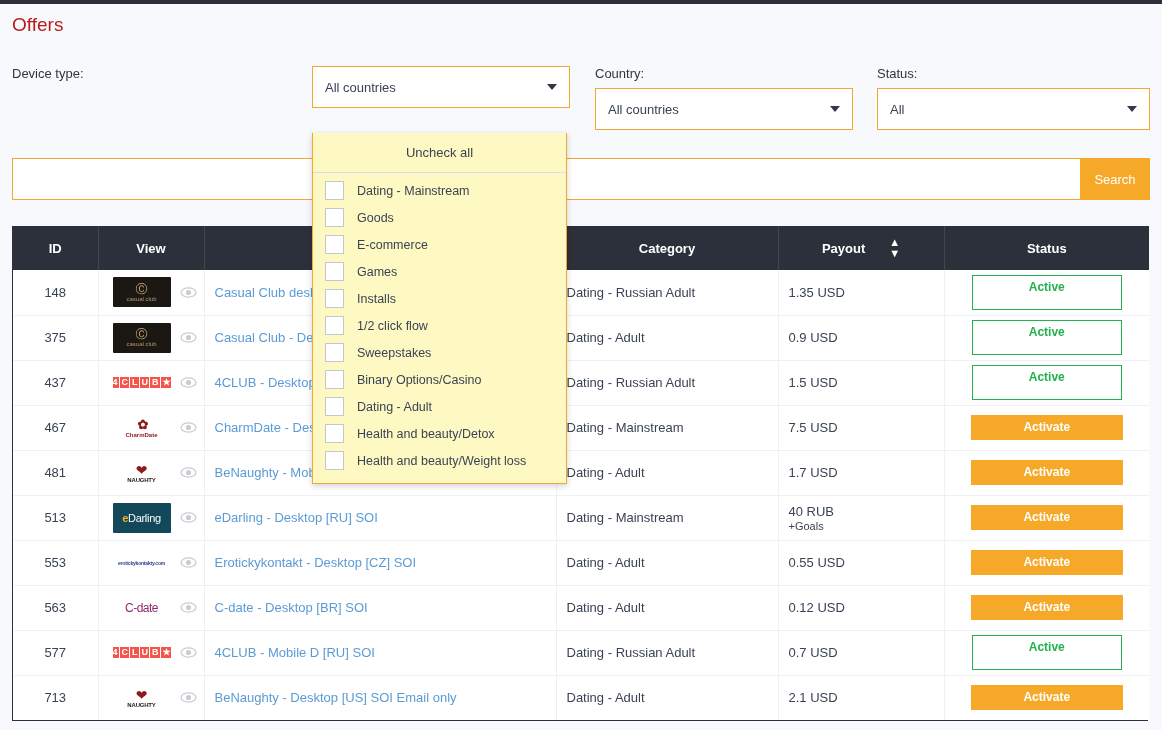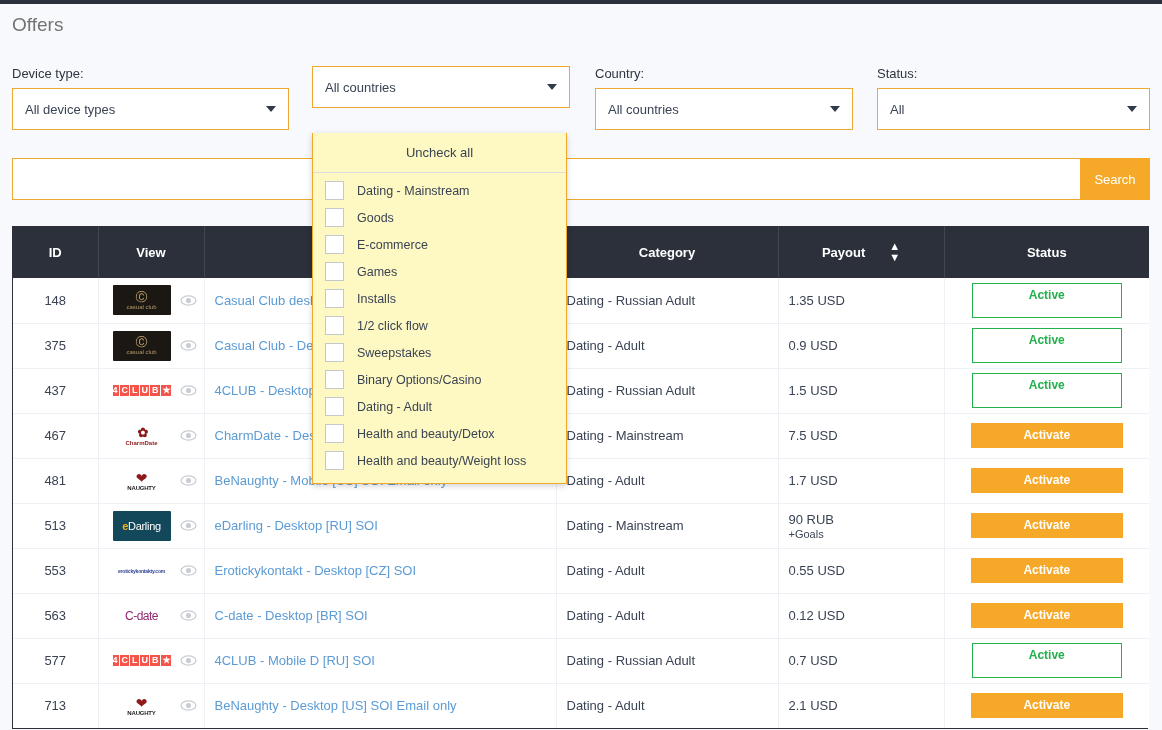--- a/index.html
+++ b/index.html
@@ -10,21 +10,21 @@
     font-family:"Liberation Sans", sans-serif;
     font-size:13px;
     color:#2f3542;
     overflow:hidden;
     position:relative;
   }
   .topbar { position:absolute; top:0; left:0; width:1162px; height:4px; background:#2b303b; }
 
   .page-title {
     position:absolute; left:12px; top:14px;
-    font-size:19px; color:#737373; font-weight:400;
+    font-size:19px; color:#b91c1c; font-weight:400;
   }
 
   
   .filters { position:absolute; left:12px; top:66px; width:1138px; height:70px; }
   .filter { position:absolute; top:0; }
   .filter-label { font-size:13px; color:#2f3542; margin-bottom:7px; display:block; }
   .select-box {
     position:relative;
     height:42px;
     background:#fff;
@@ -67,21 +67,21 @@
   
   .table-wrap {
     position:absolute; left:12px; top:226px; width:1136px;
     border:1px solid #2b303b; border-top:none;
     background:#fff;
   }
   table { border-collapse:collapse; width:100%; table-layout:fixed; }
   thead th {
     background:#2b303b; color:#fff;
     font-size:13px; font-weight:bold;
-    height:52px;
+    height:44px;
     border-right:1px solid #41464f;
     border-left:1px solid #41464f;
     text-align:center;
     padding:11px 6px;
   }
   thead th:first-child { border-left:none; }
   thead th:last-child { border-right:none; }
   .payout-th { position:relative; }
   .payout-th .inner { display:flex; align-items:center; justify-content:center; gap:24px; }
   .sort-ico { display:inline-block; line-height:1; font-size:11px; color:#fff; }
@@ -182,24 +182,20 @@
 <body>
 
 <div class="topbar"></div>
 
 <div class="page-title">Offers</div>
 
 <div class="filters">
 
   <div class="filter f-device">
     <label class="filter-label">Device type:</label>
-    <div class="select-box">
-      <span class="val">All device types</span>
-      <span class="caret"></span>
-    </div>
   </div>
 
   <div class="filter f-cat">
     <div class="select-box">
       <span class="val">All countries</span>
       <span class="caret"></span>
     </div>
   </div>
 
   <div class="filter f-country">
@@ -361,21 +357,21 @@
             <span class="view-cell">
               <span class="logo logo-edarling"><b>e</b>Darling</span>
               <svg class="eye" viewBox="0 0 24 24">
                 <ellipse cx="12" cy="12" rx="10.5" ry="6.5" fill="none" stroke="#c9ccd2" stroke-width="1.8"></ellipse>
                 <circle cx="12" cy="12" r="3.6" fill="#c9ccd2"></circle>
               </svg>
             </span>
           </td>
           <td class="c-name"><a class="offer-link">eDarling - Desktop [RU] SOI</a></td>
           <td class="c-cat">Dating - Mainstream</td>
-          <td class="c-pay"><span>90 RUB</span><span class="payout-sub">+Goals</span></td>
+          <td class="c-pay"><span>40 RUB</span><span class="payout-sub">+Goals</span></td>
           <td class="c-stat">
             <span class="btn-activate">Activate</span>
           </td>
         </tr>
         <tr>
           <td class="c-id">553</td>
           <td class="c-view">
             <span class="view-cell">
               <span class="logo logo-erotic">erotickykontakty.com</span>
               <svg class="eye" viewBox="0 0 24 24">

